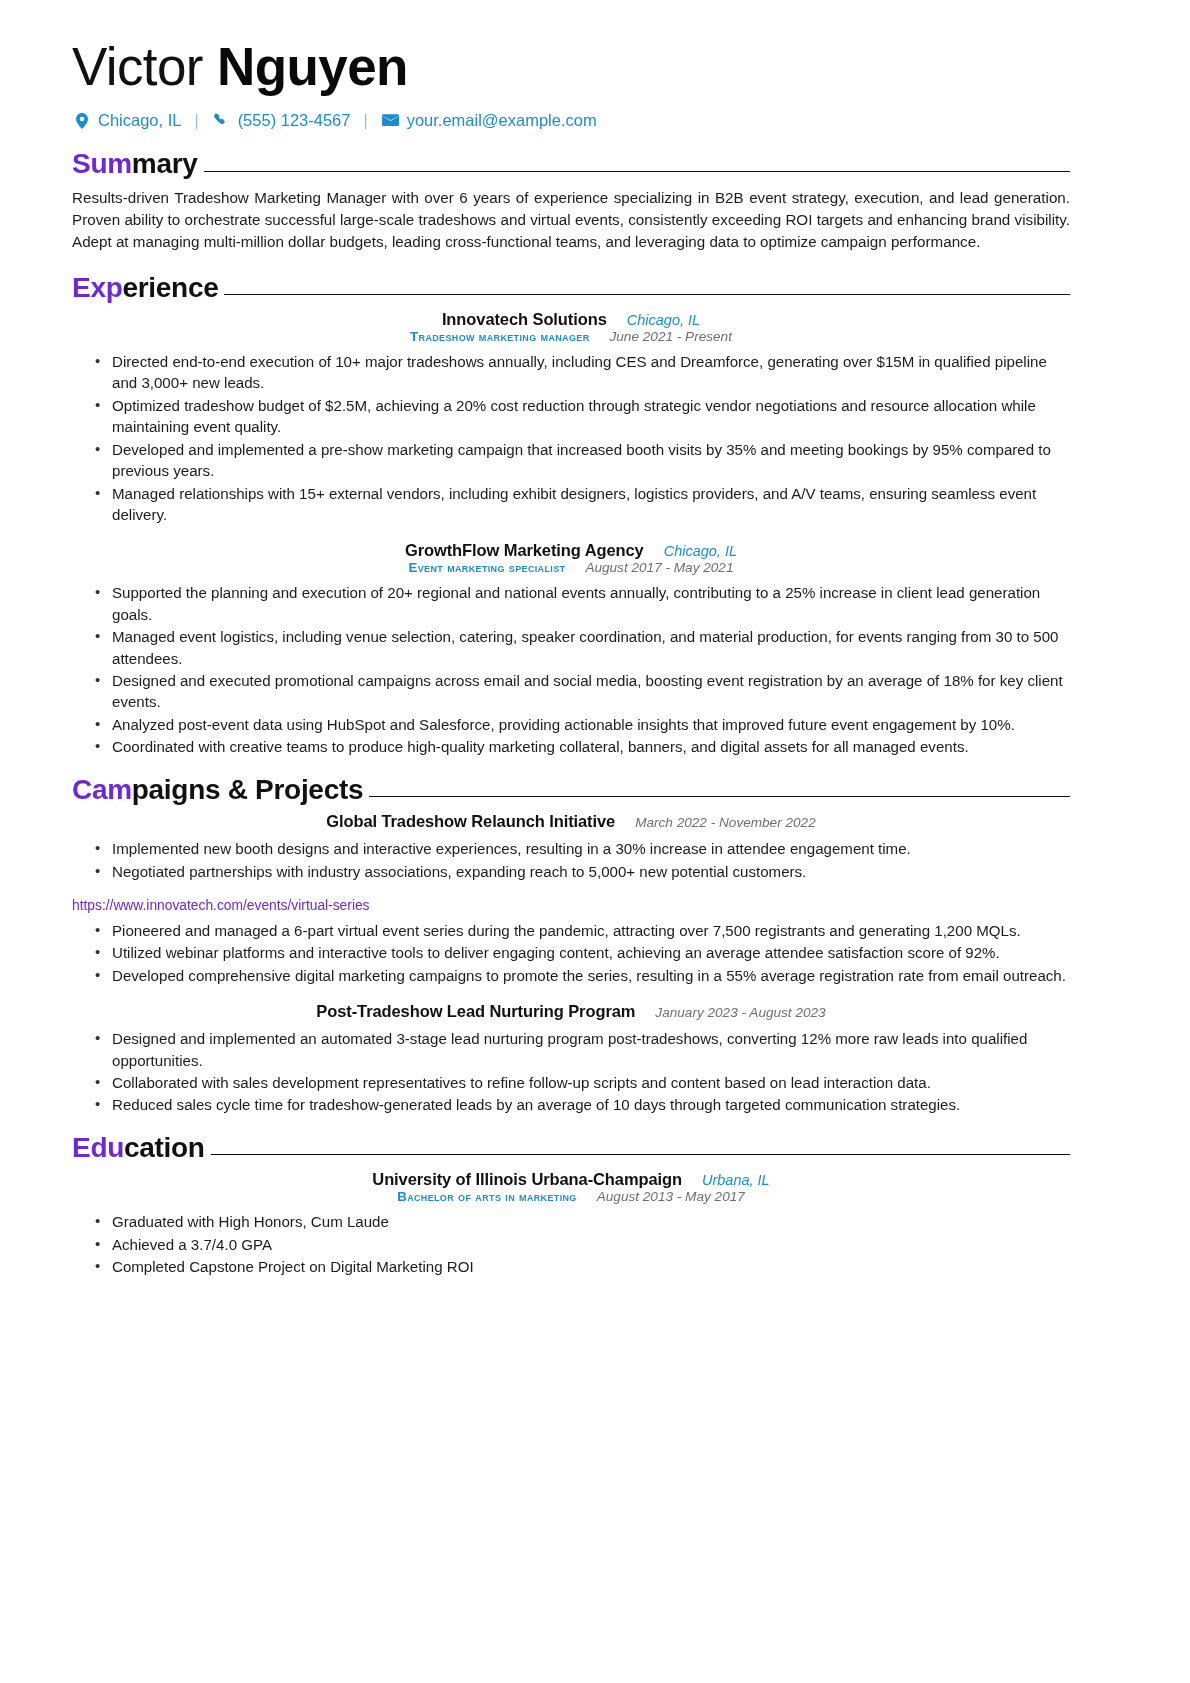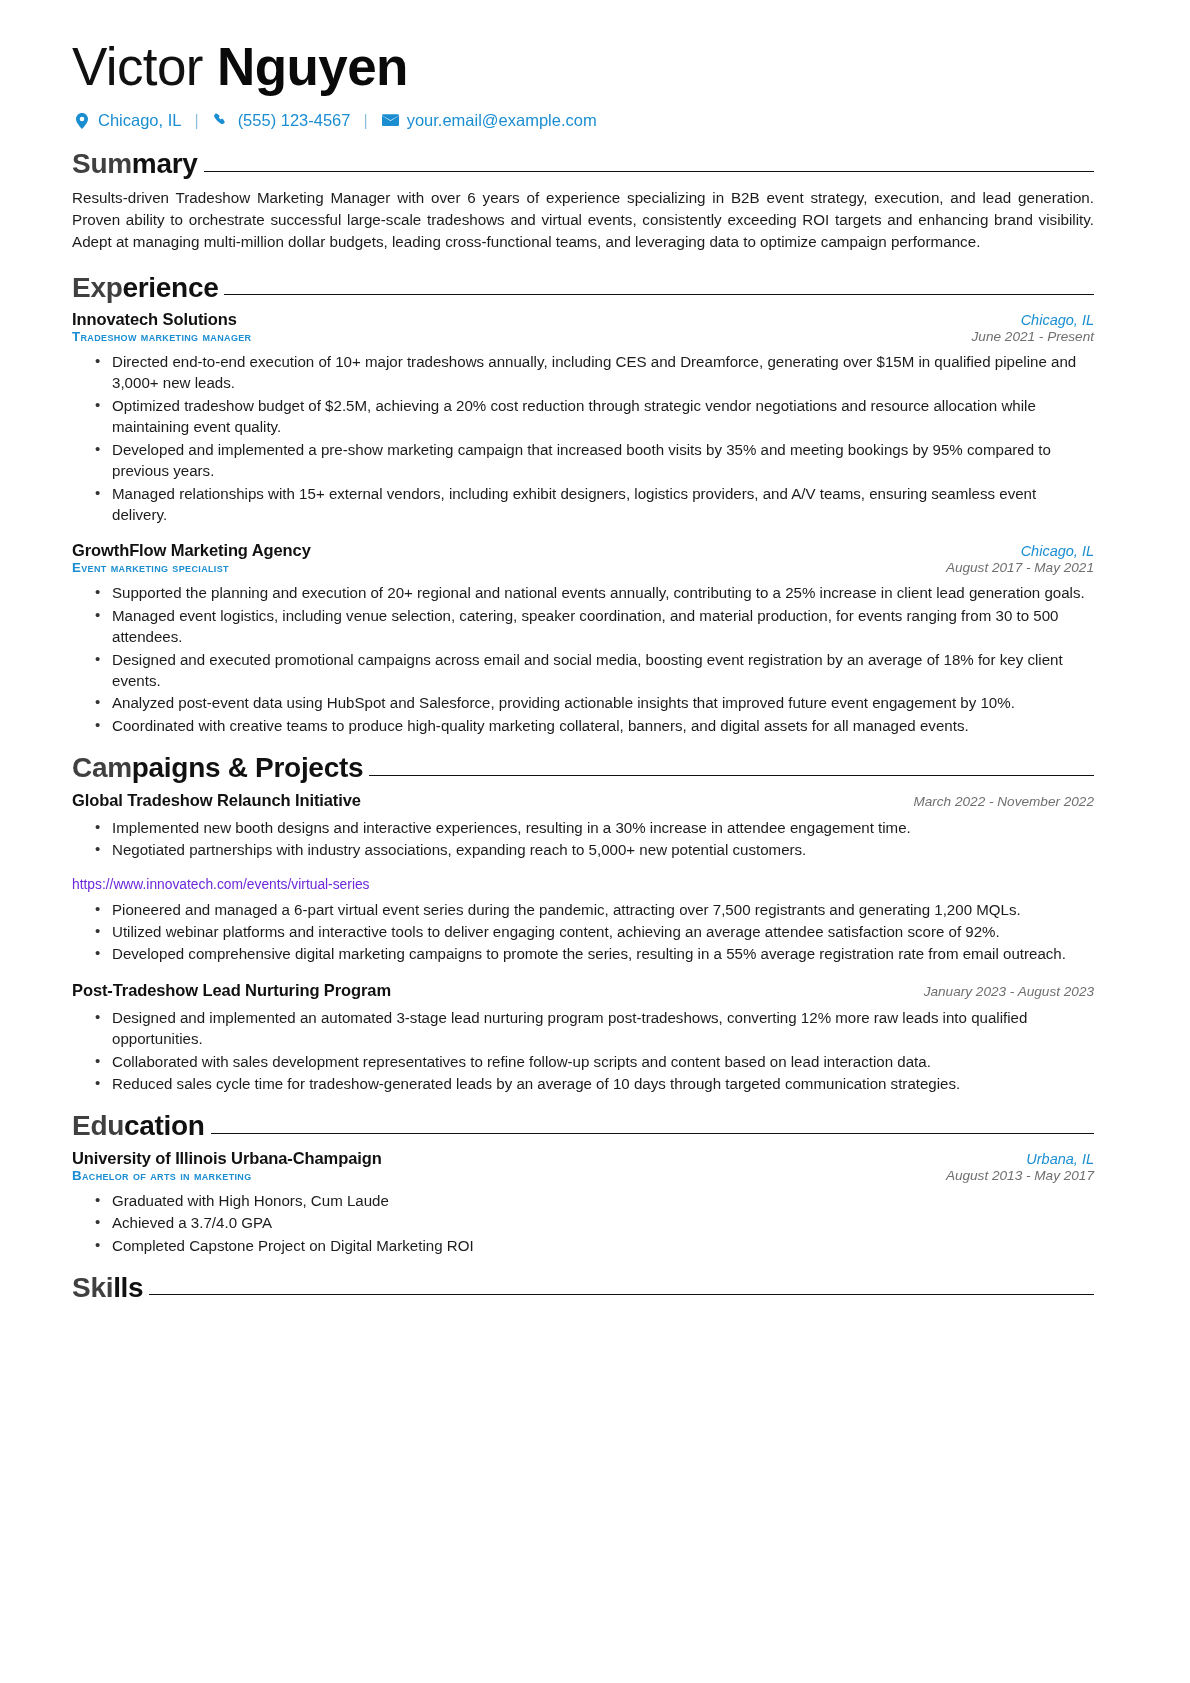--- a/index.html
+++ b/index.html
@@ -11,21 +11,21 @@
   body {
     width: 1190px;
     min-height: 1683px;
     font-family: "Liberation Sans", sans-serif;
     color: #1a1a1a;
     -webkit-font-smoothing: antialiased;
   }
   .page {
     width: 1190px;
     min-height: 1683px;
-    padding: 38px 96px 40px 72px;
+    padding: 38px 120px 40px 72px;
     background: #fff;
   }
 
   
   .name {
     font-size: 53px;
     line-height: 1.08;
     letter-spacing: -0.6px;
     margin: 0 0 16px 0;
     white-space: nowrap;
@@ -66,21 +66,21 @@
     margin: 0 0 7px 0;
   }
   .sec-head .txt {
     font-size: 28px;
     font-weight: 700;
     letter-spacing: -0.3px;
     line-height: 1.12;
     white-space: nowrap;
     color: #111;
   }
-  .sec-head .txt .hl { color: #404040; }
+  .sec-head .txt .hl { color: #6d28d9; }
   .sec-head .rule {
     flex: 1 1 auto;
     height: 0;
     border-bottom: 1.6px solid #111;
     margin: 0 0 8px 6px;
   }
 
   
   .summary {
     font-size: 15.2px;
@@ -88,21 +88,21 @@
     text-align: justify;
     margin: 4px 0 18px 0;
     color: #1c1c1c;
   }
 
   
   .entry { margin-bottom: 16px; }
   .entry-row {
     display: flex;
     align-items: baseline;
-    justify-content: space-between;
+    justify-content: center;
     gap: 20px;
   }
   .entry-org {
     font-size: 16.5px;
     font-weight: 700;
     color: #111;
     letter-spacing: -0.1px;
   }
   .entry-loc {
     font-size: 14.5px;
@@ -300,20 +300,14 @@
         <span class="entry-date">August 2013 - May 2017</span>
       </div>
       <ul class="bullets edu-bullets">
         <li>Graduated with High Honors, Cum Laude</li>
         <li>Achieved a 3.7/4.0 GPA</li>
         <li>Completed Capstone Project on Digital Marketing ROI</li>
       </ul>
     </div>
   </div>
 
-  <div class="section">
-    <div class="sec-head">
-      <div class="txt"><span class="hl">Ski</span><span>lls</span></div>
-      <div class="rule"></div>
-    </div>
-  </div>
 
 </div>
 
 </body></html>

